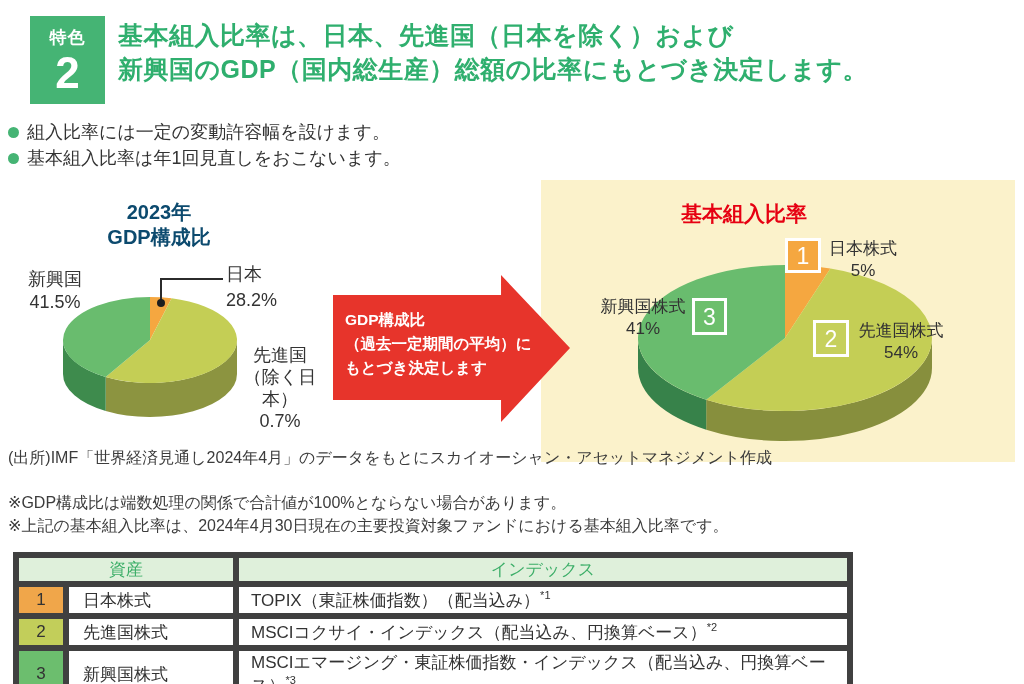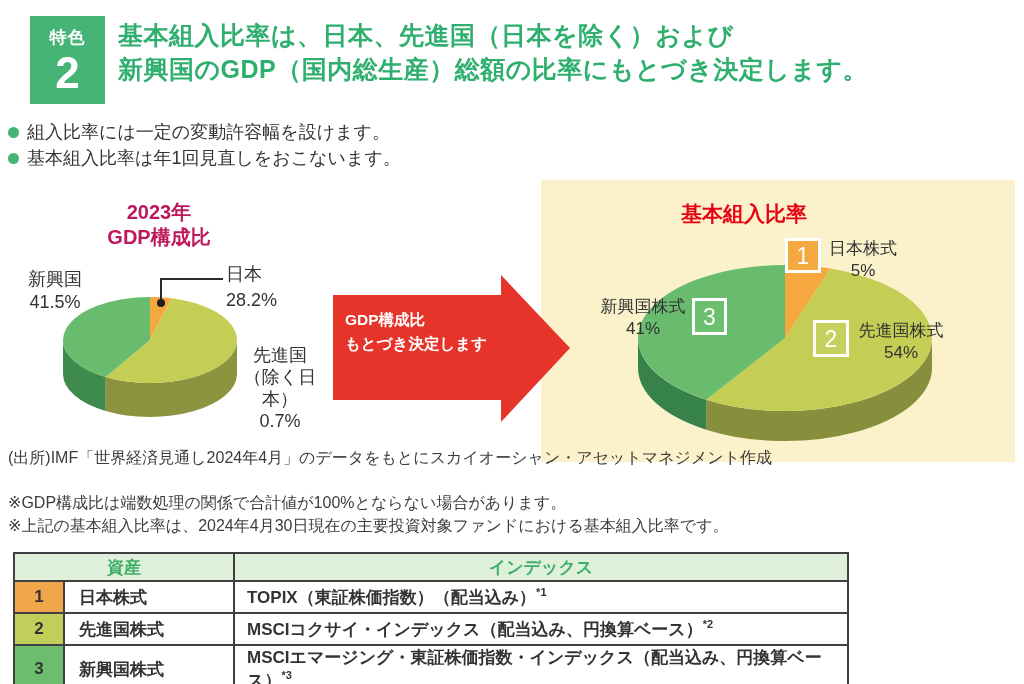--- a/index.html
+++ b/index.html
@@ -16,21 +16,21 @@
   .heading { position:absolute; left:118px; top:18px; color:#2FAF6E;
              font-size:25px; font-weight:bold; line-height:34px; letter-spacing:0.5px; }
 
   .bullet { position:absolute; left:8px; display:flex; align-items:center; }
   .bullet .dot { width:11px; height:11px; border-radius:50%; background:#45B474;
                  margin-right:8px; flex:0 0 auto; }
   .bullet .txt { font-size:18px; color:#333; }
 
   
   .gdp-title { position:absolute; left:84px; top:200px; width:150px; text-align:center;
-               color:#be185d; font-size:20px; font-weight:bold; line-height:25px; }
+               color:#0c4a6e; font-size:20px; font-weight:bold; line-height:25px; }
   svg.pie { position:absolute; }
 
   .leader-v { position:absolute; left:160px; top:279px; width:2px; height:25px; background:#2b2b2b; }
   .leader-h { position:absolute; left:160px; top:278px; width:63px; height:2px; background:#2b2b2b; }
   .leader-dot { position:absolute; left:157px; top:299px; width:8px; height:8px;
                 border-radius:50%; background:#1e1e1e; }
 
   .chart-label { position:absolute; color:#333; font-size:18px; line-height:23px; }
   .lbl-emerging { left:18px; top:268px; width:74px; text-align:center; }
   .lbl-japan { left:226px; top:261px; text-align:left; line-height:26px; }
@@ -60,21 +60,21 @@
   .al-developed { left:855px; top:320px; width:92px; }
   .al-emerging { left:596px; top:296px; width:94px; }
 
   
   .note { position:absolute; left:8px; font-size:16px; color:#3c3c3c; letter-spacing:0; }
 
   
   table.idx { position:absolute; left:13px; top:552px; width:834px;
               border-collapse:collapse; table-layout:fixed;
               border:2px solid #7CC68E; }
-  table.idx th, table.idx td { border:2px solid #404040; font-weight:bold; }
+  table.idx th, table.idx td { border:6px solid #404040; font-weight:normal; }
   table.idx thead th { background:#DFF0DB; color:#3CAE68; font-size:17px; height:28px; text-align:center; }
   table.idx tbody td { height:32px; font-size:17px; color:#333; background:#fff; }
   td.numcell { text-align:center; color:#fff; font-size:20px; }
   td.numcell.c1 { background:#F0A64A; }
   td.numcell.c2 { background:#C2CE5A; }
   td.numcell.c3 { background:#6CBE6E; }
   td.asset { padding-left:14px; }
   td.index { padding-left:12px; }
   td.index sup { font-size:11px; }
 </style>
@@ -127,20 +127,21 @@
   </div>
   <div class="chart-label lbl-developed">
     <div>先進国</div>
     <div>（除く日本）</div>
     <div>0.7%</div>
   </div>
 
   <div class="arrow">
     <div class="arrow-text">
       <div>GDP構成比</div>
+      <div>（過去一定期間の平均）に</div>
       <div>もとづき決定します</div>
     </div>
   </div>
 
   <div class="panel"></div>
   <div class="panel-title">基本組入比率</div>
   <svg class="pie" style="left:630px; top:255px; z-index:3;" width="320" height="195" viewBox="0 0 320 195">
       <path d="M302,83A147,73 0 0 1 76.23346113808752,144.6359385616471L76.23346113808752,174.6359385616471A147,73 0 0 0 302,113Z" fill="#878F3D"></path>
       <path d="M76.23346113808752,144.6359385616471A147,73 0 0 1 8,83.00000000000001L8,113.00000000000001A147,73 0 0 0 76.23346113808752,174.6359385616471Z" fill="#37824A"></path>
       <path d="M155,83L155,10A147,73 0 0 1 200.42549817311726,13.572874310453798Z" fill="#F5A740"></path>

